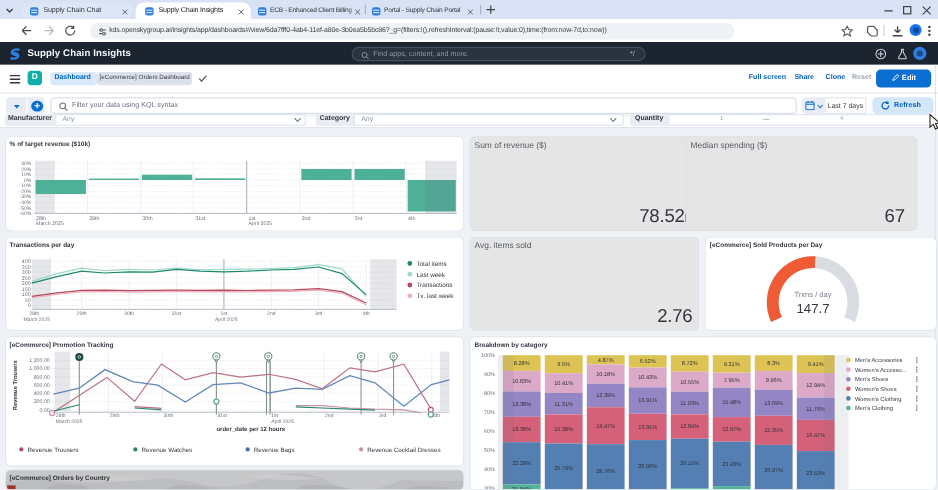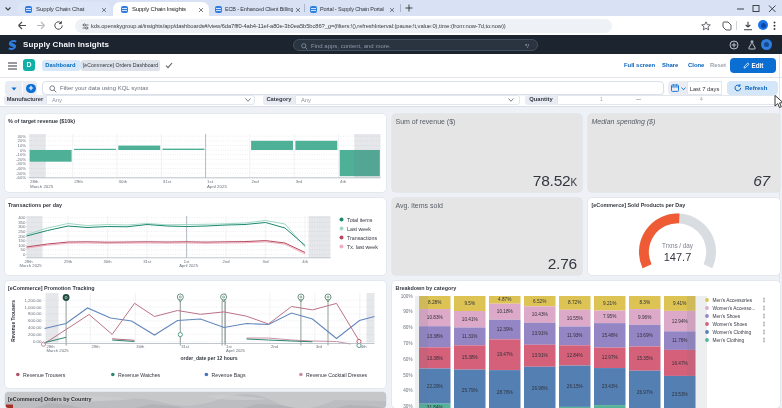--- a/index.html
+++ b/index.html
@@ -270,21 +270,21 @@
         <text x="202.1" y="73.8">April 2025</text>
       </g>
     </svg>
   </div>
 
   <div class="panel metric abs" style="left:392px;top:114px;width:190px;height:78px;">
     <div class="ptitle light">Sum of revenue ($)</div>
     <div class="bignum" style="right:5px;bottom:2px;">78.52<span style="font-size:10px;">K</span></div>
   </div>
 
-  <div class="panel metric abs" style="left:588px;top:114px;width:192px;height:78px;font-style:italic;">
+  <div class="panel metric abs" style="left:572px;top:114px;width:192px;height:78px;">
     <div class="ptitle light">Median spending ($)</div>
     <div class="bignum" style="right:10px;bottom:2px;">67</div>
   </div>
 
   <div class="panel abs" style="left:4.5px;top:198px;width:381px;height:77px;">
     <div class="ptitle">Transactions per day</div>
     <svg width="381" height="77">
       <g id="p4grid">
         <line x1="21.2" y1="19.7" x2="325.5" y2="19.7" stroke="#d8dbe2" stroke-width="0.5" stroke-dasharray="1,1.4"></line>
         <line x1="21.2" y1="24.31" x2="325.5" y2="24.31" stroke="#d8dbe2" stroke-width="0.5" stroke-dasharray="1,1.4"></line>

